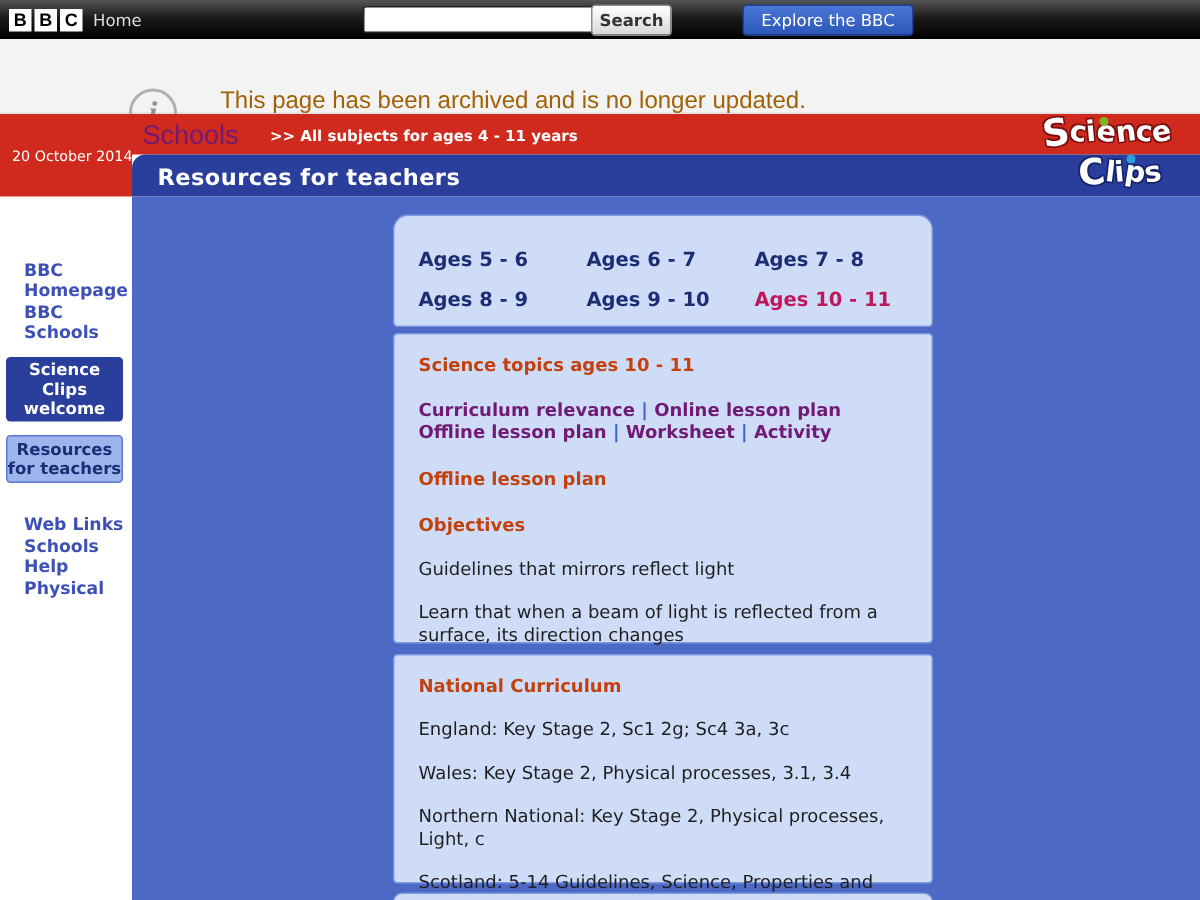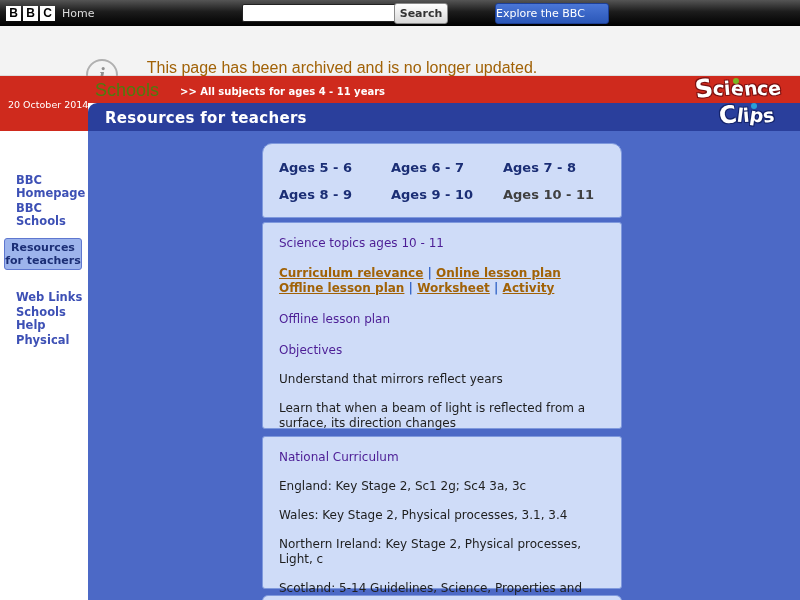--- a/index.html
+++ b/index.html
@@ -15,37 +15,37 @@
              font-size:12px;line-height:15px;text-align:center;
              font-family:"Liberation Sans",sans-serif;}
   .home-link{color:#ddd;font-size:11px;margin-left:7px;cursor:pointer;}
   .tb-search-input{position:absolute;left:242px;top:4px;width:146px;height:16px;
                    border:1px solid #222;background:#fff;border-radius:2px;font-size:11px;padding:0 4px;}
   .tb-search-btn{position:absolute;left:394px;top:3px;width:52px;height:19px;
                  background:linear-gradient(#fff,#d8d8d8);border:1px solid #8a8a8a;border-radius:3px;
                  font-size:11px;font-weight:bold;color:#333;text-align:center;line-height:19px;cursor:pointer;}
   .tb-explore-btn{position:absolute;left:495px;top:3px;width:112px;height:19px;
                   background:linear-gradient(#4a76d6,#2b57b8);border:1px solid #1d3f96;border-radius:3px;
-                  color:#fff;font-size:11px;text-align:left;line-height:19px;cursor:pointer;}
+                  color:#fff;font-size:11px;text-align:center;line-height:19px;cursor:pointer;}
 
   
   .banner{position:absolute;left:0;top:26px;width:800px;height:50px;background:#f3f3f3;
           border-bottom:1px solid #ddd;box-sizing:border-box;}
   .info-icon{position:absolute;left:86px;top:33px;width:28px;height:28px;border:2px solid #b0b0b0;
              border-radius:50%;color:#909090;text-align:center;line-height:28px;
              font-family:"Liberation Serif",serif;font-style:italic;font-weight:bold;font-size:21px;}
   .banner-text{position:absolute;left:122px;top:33px;width:440px;text-align:center;
                color:#a16207;font-size:16px;font-family:"Liberation Sans",sans-serif;}
   .banner-link{position:absolute;left:122px;top:57px;width:440px;text-align:center;
                color:#1569c0;font-size:10.5px;font-weight:bold;cursor:pointer;}
 
   
   .red-band{position:absolute;left:0;top:76px;width:800px;height:27px;background:#cf2a1d;}
   .red-col{position:absolute;left:0;top:76px;width:88px;height:55px;background:#cf2a1d;}
-  .schools-brand{position:absolute;left:95px;top:80px;color:#4d7c0f;font-size:18px;
+  .schools-brand{position:absolute;left:95px;top:80px;color:#701a75;font-size:18px;
                  font-family:"Liberation Sans",sans-serif;cursor:pointer;}
   .subjects-link{position:absolute;left:180px;top:86px;color:#fff;font-size:10px;font-weight:bold;cursor:pointer;}
   .date-label{position:absolute;left:8px;top:99px;color:#fff;font-size:9.5px;}
   .title-bar{position:absolute;left:88px;top:103px;width:712px;height:28px;background:#2a3f9c;
              border-top-left-radius:9px;}
   .page-title{color:#fff;font-size:15px;font-weight:bold;padding:6px 0 0 17px;letter-spacing:.3px;}
 
   
   .logo{position:absolute;right:5px;top:77px;width:102px;height:54px;z-index:6;cursor:pointer;}
   .logo-line{display:flex;}
@@ -74,30 +74,30 @@
   
   .main{position:absolute;left:88px;top:131px;width:712px;height:469px;background:#4c69c6;}
   .panel{position:absolute;left:174px;width:360px;background:#cfdcf8;border:1px solid #7f99dd;
          box-sizing:border-box;border-radius:3px;}
   .panel-ages{top:12px;height:75px;border-top-left-radius:10px;border-top-right-radius:10px;}
   .panel-topic{top:91px;height:207px;}
   .panel-curriculum{top:305px;height:153px;}
   .panel-next{top:464px;height:40px;border-top-left-radius:6px;border-top-right-radius:6px;}
 
   .ages-grid{padding:16px 0 0 16px;}
-  .ages-row{display:flex;height:27px;align-items:flex-start;}
+  .ages-row{display:flex;height:27px;align-items:center;}
   .age-item{width:112px;font-size:13px;font-weight:bold;color:#1b2e75;cursor:pointer;}
-  .age-item.active{color:#404040;}
+  .age-item.active{color:#be185d;}
 
   .panel-inner{padding:13px 16px 0 16px;font-size:12px;color:#1e1e1e;line-height:15px;}
-  .h-navy{color:#4c1d95;font-weight:normal;font-size:12px;margin:0;}
+  .h-navy{color:#c2410c;font-weight:bold;font-size:12px;margin:0;}
   .topic-name{color:#1b2e75;font-weight:bold;font-style:italic;margin:2px 0 0 0;}
   .link-row{margin-top:0;color:#3566c8;font-weight:bold;}
   .link-rows{margin-top:15px;}
-  .inline-link{color:#a16207;cursor:pointer;text-decoration:underline;}
+  .inline-link{color:#701a75;cursor:pointer;}
   .sep{color:#3566c8;}
   .mt16{margin-top:16px;}
   .body-p{margin:14px 0 0 0;}
 </style>
 </head>
 <body>
 
 <div class="topbar">
   <div class="bbc-blocks">
     <span class="bbc-block">B</span>
@@ -144,20 +144,21 @@
     </div>
   <div class="logo-dot dot-green"></div>
   <div class="logo-dot dot-blue"></div>
 </div>
 
 <div class="sidebar">
   <div class="side-links-top">
     <a class="side-link">BBC Homepage</a>
     <a class="side-link">BBC Schools</a>
   </div>
+  <div class="side-btn side-btn-welcome">Science Clips welcome</div>
   <div class="side-btn side-btn-resources">Resources for teachers</div>
   <div class="side-links-bottom">
     <a class="side-link">Web Links</a>
     <a class="side-link">Schools Help</a>
     <a class="side-link">Physical</a>
   </div>
 </div>
 
 <div class="main">
 
@@ -188,29 +189,29 @@
         <div class="link-row">
           <span class="inline-link">Offline lesson plan</span>
           <span class="sep">|</span>
           <span class="inline-link">Worksheet</span>
           <span class="sep">|</span>
           <span class="inline-link">Activity</span>
         </div>
       </div>
       <p class="h-navy mt16">Offline lesson plan</p>
       <p class="h-navy mt16">Objectives</p>
-      <p class="body-p">Understand that mirrors reflect years</p>
+      <p class="body-p">Guidelines that mirrors reflect light</p>
       <p class="body-p">Learn that when a beam of light is reflected from a surface, its direction changes</p>
     </div>
   </div>
 
   <div class="panel panel-curriculum">
     <div class="panel-inner">
       <p class="h-navy">National Curriculum</p>
       <p class="body-p">England: Key Stage 2, Sc1 2g; Sc4 3a, 3c</p>
       <p class="body-p">Wales: Key Stage 2, Physical processes, 3.1, 3.4</p>
-      <p class="body-p">Northern Ireland: Key Stage 2, Physical processes, Light, c</p>
+      <p class="body-p">Northern National: Key Stage 2, Physical processes, Light, c</p>
       <p class="body-p">Scotland: 5-14 Guidelines, Science, Properties and uses of energy, Level C</p>
     </div>
   </div>
 
   <div class="panel panel-next"></div>
 </div>
 
 </body></html>

